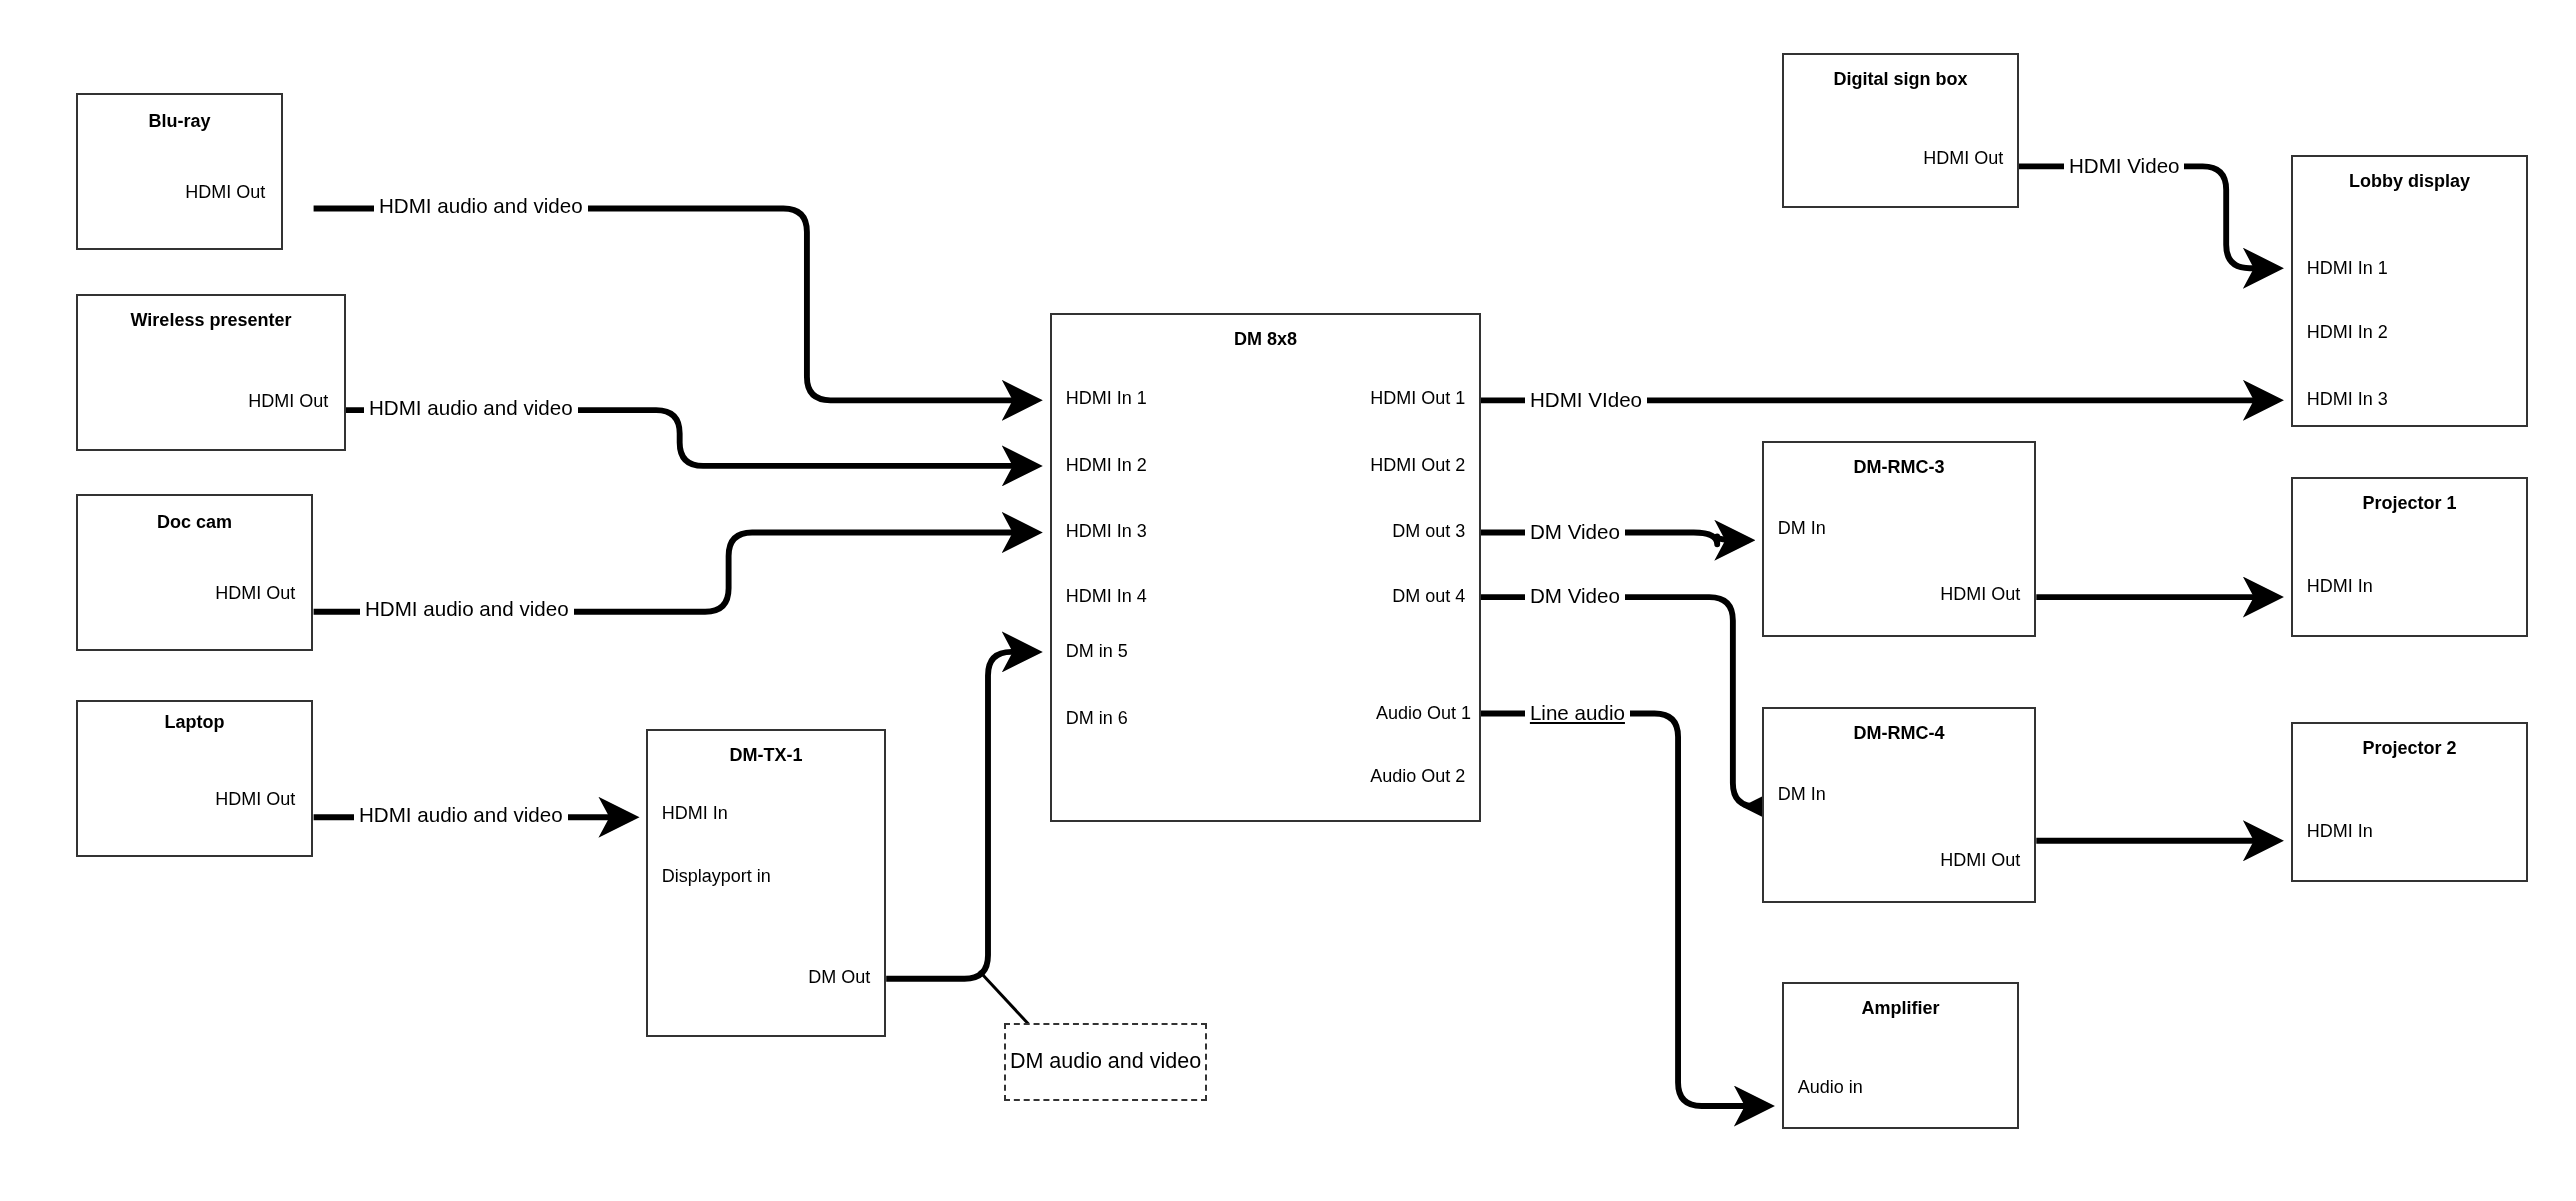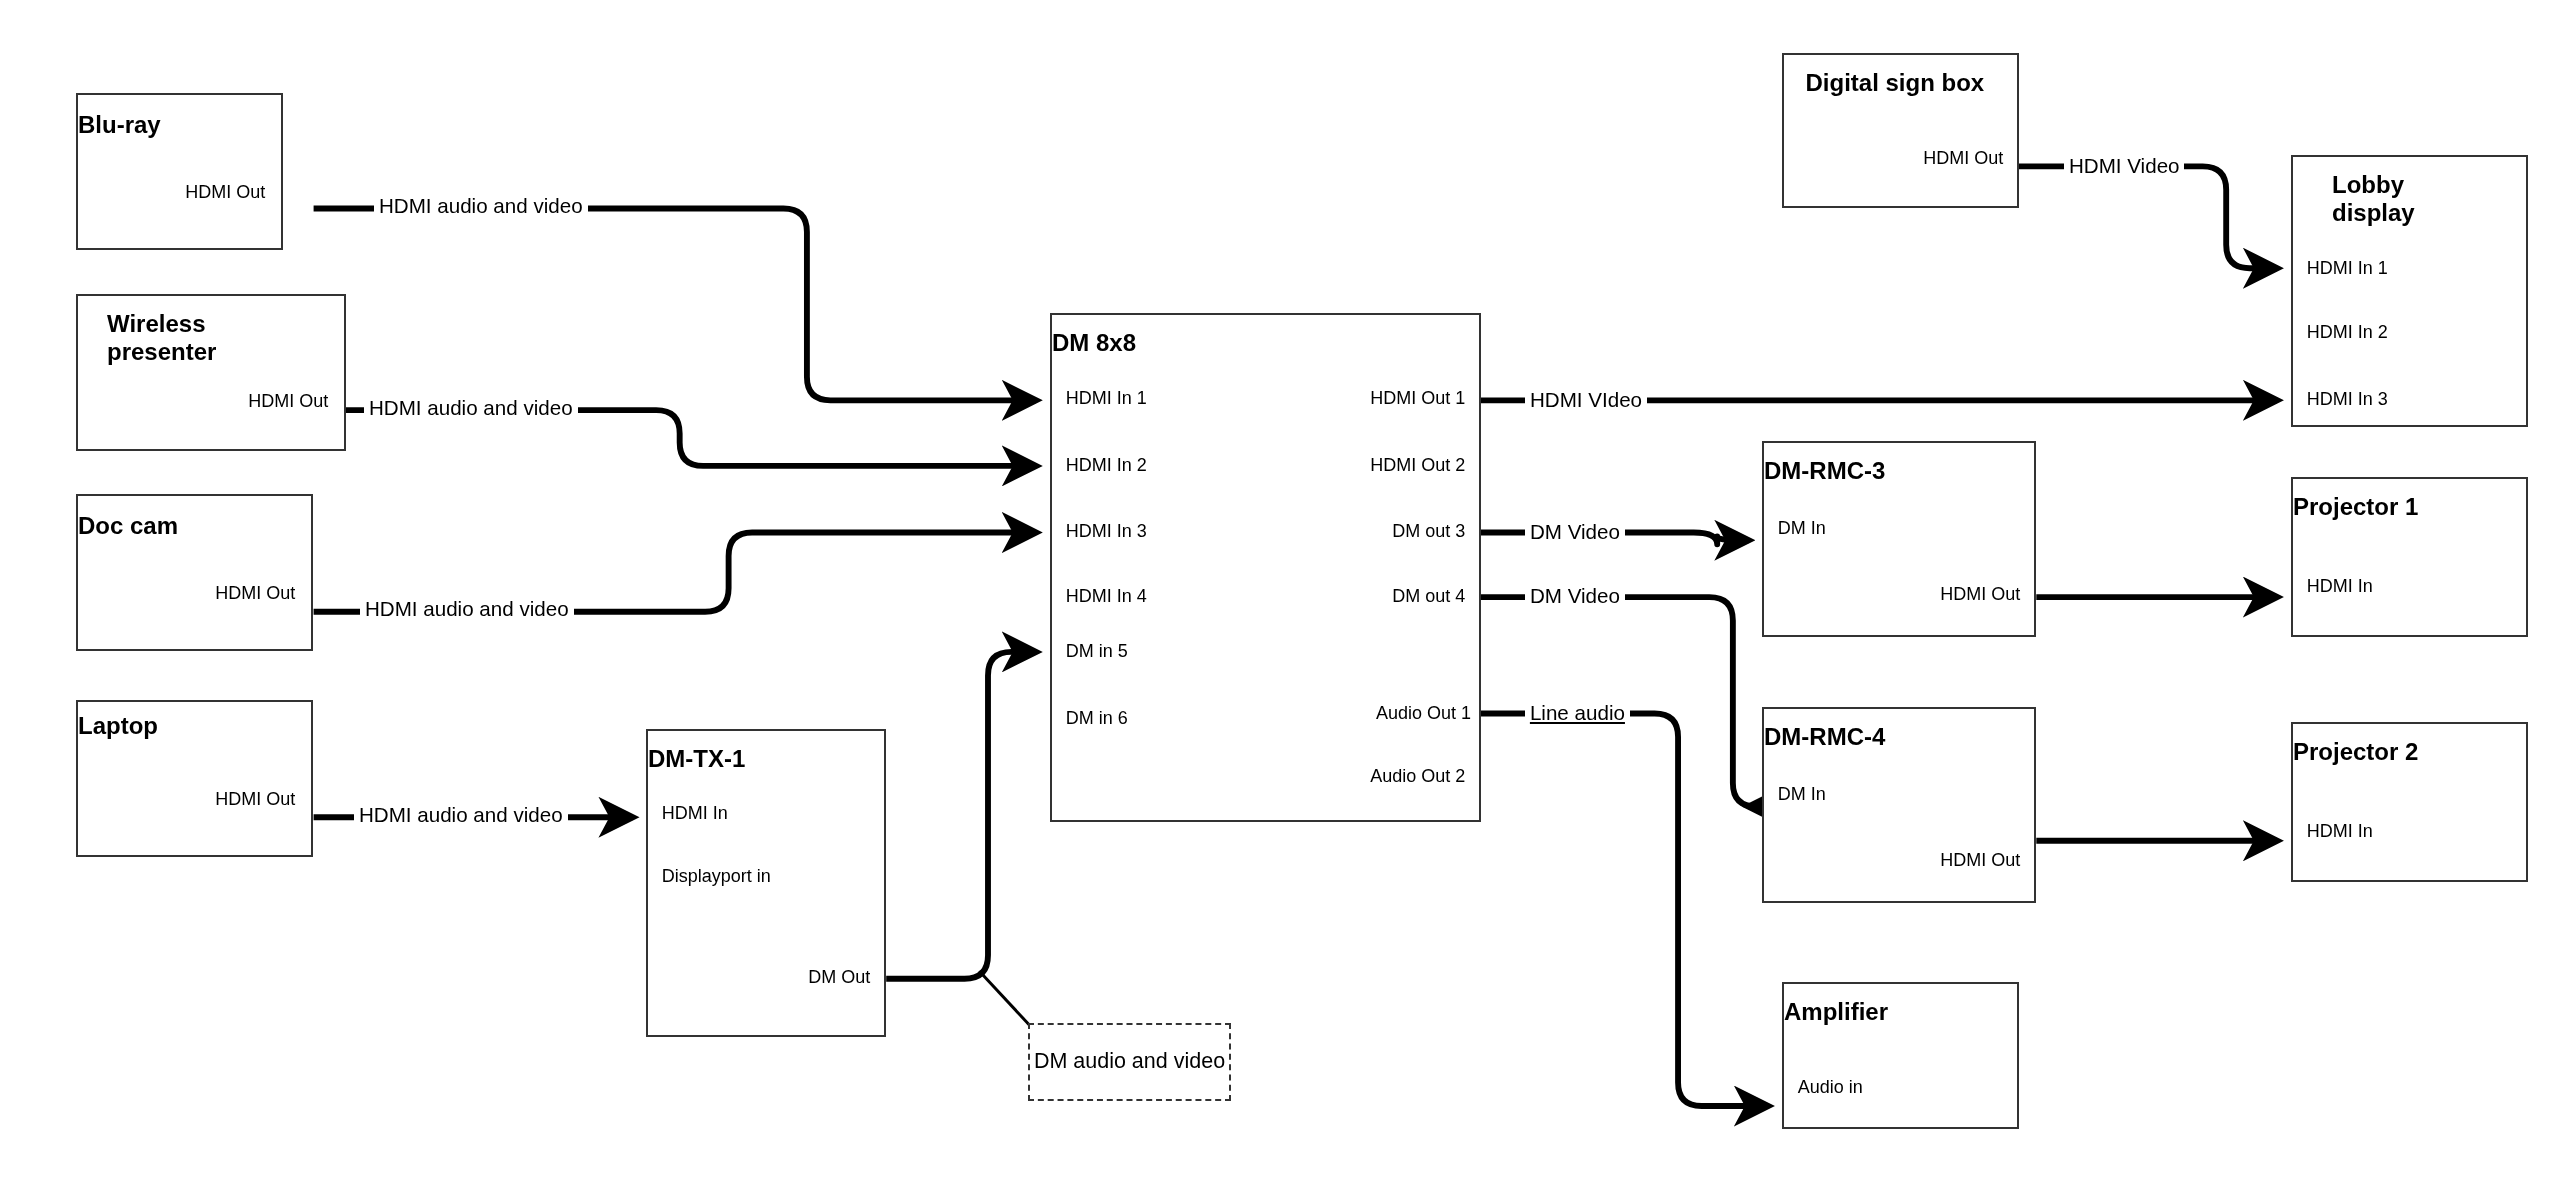--- a/index.html
+++ b/index.html
@@ -2,21 +2,21 @@
 <html><head>
 <meta charset="utf-8">
 <style>
   html,body{margin:0;padding:0;background:#ffffff;}
   body{width:2576px;height:1201px;position:relative;overflow:hidden;
        font-family:"Liberation Sans","DejaVu Sans",sans-serif;color:#000;}
   #canvas{position:absolute;left:0;top:0;width:2576px;height:1201px;}
   .edges{position:absolute;left:0;top:0;width:2576px;height:1201px;pointer-events:none;}
   .node{position:absolute;box-sizing:border-box;border:2.9px solid #333333;background:#ffffff;}
   .node.dashed{border:2px dashed #333333;}
-  .title{font-weight:bold;font-size:24px;text-align:left;line-height:1.18;}
+  .title{font-weight:bold;font-size:18px;text-align:center;line-height:1.18;}
   .port{font-size:18px;line-height:1.1;white-space:nowrap;}
   .port.left{text-align:left;}
   .port.right{text-align:right;}
   .edge-label{position:absolute;font-size:20.6px;color:#000;white-space:nowrap;
               background:#ffffff;padding:0 4.9px;line-height:1;}
   .note-text{font-size:21.5px;text-align:center;line-height:1.2;}
 </style>
 </head>
 <body>
 
@@ -135,21 +135,21 @@
   <div class="node" style="left:2291px;top:722px;width:237px;height:160px;">
     <div class="title" style="margin-top:13.7px;">Projector 2</div>
     <div class="port left" style="position:absolute;left:13.7px;top:98px;">HDMI In</div>
   </div>
 
   <div class="node" style="left:1782px;top:982px;width:237px;height:147px;">
     <div class="title" style="margin-top:13.7px;">Amplifier</div>
     <div class="port left" style="position:absolute;left:13.7px;top:94px;">Audio in</div>
   </div>
 
-  <div class="node dashed" style="left:1028px;top:1023px;width:203px;height:78px;
+  <div class="node dashed" style="left:1004px;top:1023px;width:203px;height:78px;
        display:flex;align-items:center;justify-content:center;">
     <div class="note-text">DM audio and video</div>
   </div>
 
   <div class="edge-label" style="left:374px;top:196px;">HDMI audio and video</div>
   <div class="edge-label" style="left:364px;top:398px;">HDMI audio and video</div>
   <div class="edge-label" style="left:360px;top:599px;">HDMI audio and video</div>
   <div class="edge-label" style="left:354px;top:805px;">HDMI audio and video</div>
   <div class="edge-label" style="left:2064px;top:156px;">HDMI Video</div>
   <div class="edge-label" style="left:1525px;top:390px;">HDMI VIdeo</div>

